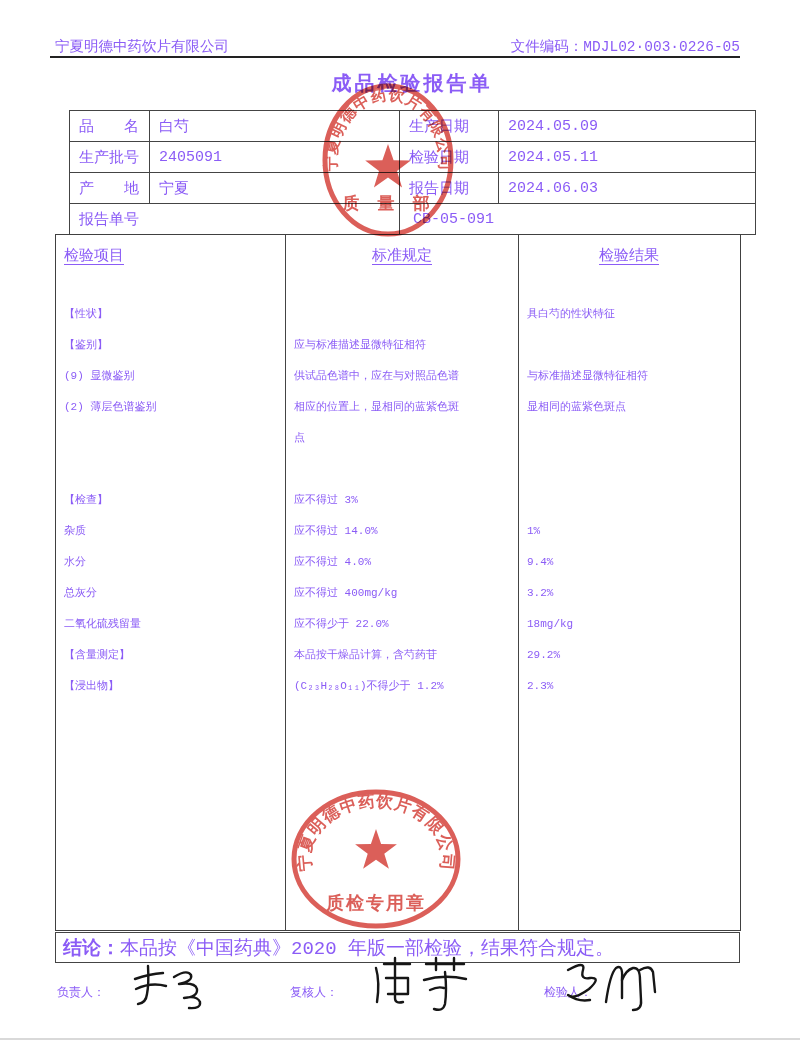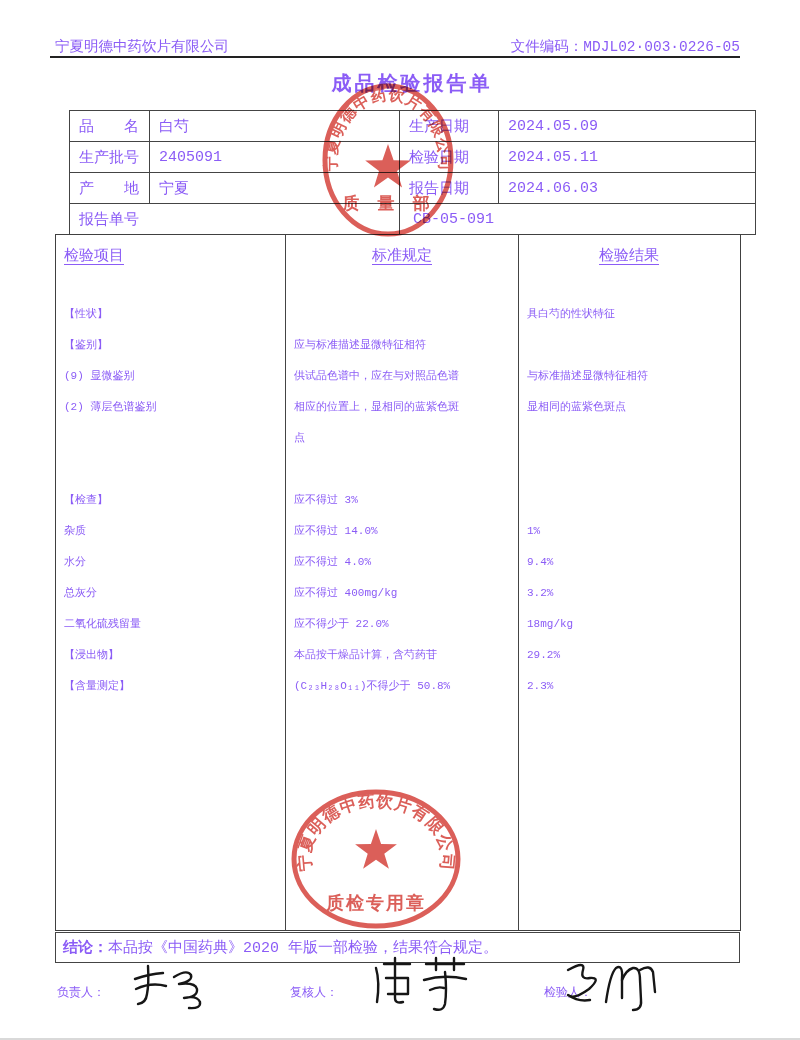--- a/index.html
+++ b/index.html
@@ -53,21 +53,21 @@
   .c1 .col-header{padding-left:8px;text-align:left;}
   .c2 .col-header,.c3 .col-header{text-align:center;}
   .col-body{
     margin-top:27px;padding-left:8px;padding-right:4px;
     font-size:11px;line-height:31px;white-space:nowrap;
   }
   
   .conclusion{
     position:absolute;left:55px;top:932px;width:685px;height:31px;
     border:1px solid #444;display:flex;align-items:center;
-    font-size:15px;padding-left:7px;box-sizing:border-box;
+    font-size:19px;padding-left:7px;box-sizing:border-box;
   }
   .conclusion .c-label{font-weight:bold;}
   
   .sign-label{position:absolute;font-size:12px;}
   .sig-svg{position:absolute;}
   .sig-svg path{fill:none;stroke:#161616;stroke-width:2.4;stroke-linecap:round;stroke-linejoin:round;}
   
   .stamp{position:absolute;opacity:0.85;mix-blend-mode:multiply;}
   .stamp text{fill:#d5433c;font-weight:bold;}
   .stamp .ring{fill:none;stroke:#d5433c;}
@@ -128,40 +128,40 @@
           <div>【鉴别】</div>
           <div>(9) 显微鉴别</div>
           <div>(2) 薄层色谱鉴别</div>
           <div>&nbsp;</div>
           <div>&nbsp;</div>
           <div>【检查】</div>
           <div>杂质</div>
           <div>水分</div>
           <div>总灰分</div>
           <div>二氧化硫残留量</div>
+          <div>【含量测定】</div>
           <div>【浸出物】</div>
-          <div>【含量测定】</div>
         </div>
     </div>
     <div class="mcol c2">
       <div class="col-header">标准规定</div>
       <div class="col-body">
           <div>&nbsp;</div>
           <div>应与标准描述显微特征相符</div>
           <div>供试品色谱中，应在与对照品色谱</div>
           <div>相应的位置上，显相同的蓝紫色斑</div>
           <div>点</div>
           <div>&nbsp;</div>
           <div>应不得过 3%</div>
           <div>应不得过 14.0%</div>
           <div>应不得过 4.0%</div>
           <div>应不得过 400mg/kg</div>
           <div>应不得少于 22.0%</div>
           <div>本品按干燥品计算，含芍药苷</div>
-          <div>(C₂₃H₂₈O₁₁)不得少于 50.8%</div>
+          <div>(C₂₃H₂₈O₁₁)不得少于 1.2%</div>
         </div>
     </div>
     <div class="mcol c3">
       <div class="col-header">检验结果</div>
       <div class="col-body">
           <div>具白芍的性状特征</div>
           <div>&nbsp;</div>
           <div>与标准描述显微特征相符</div>
           <div>显相同的蓝紫色斑点</div>
           <div>&nbsp;</div>

